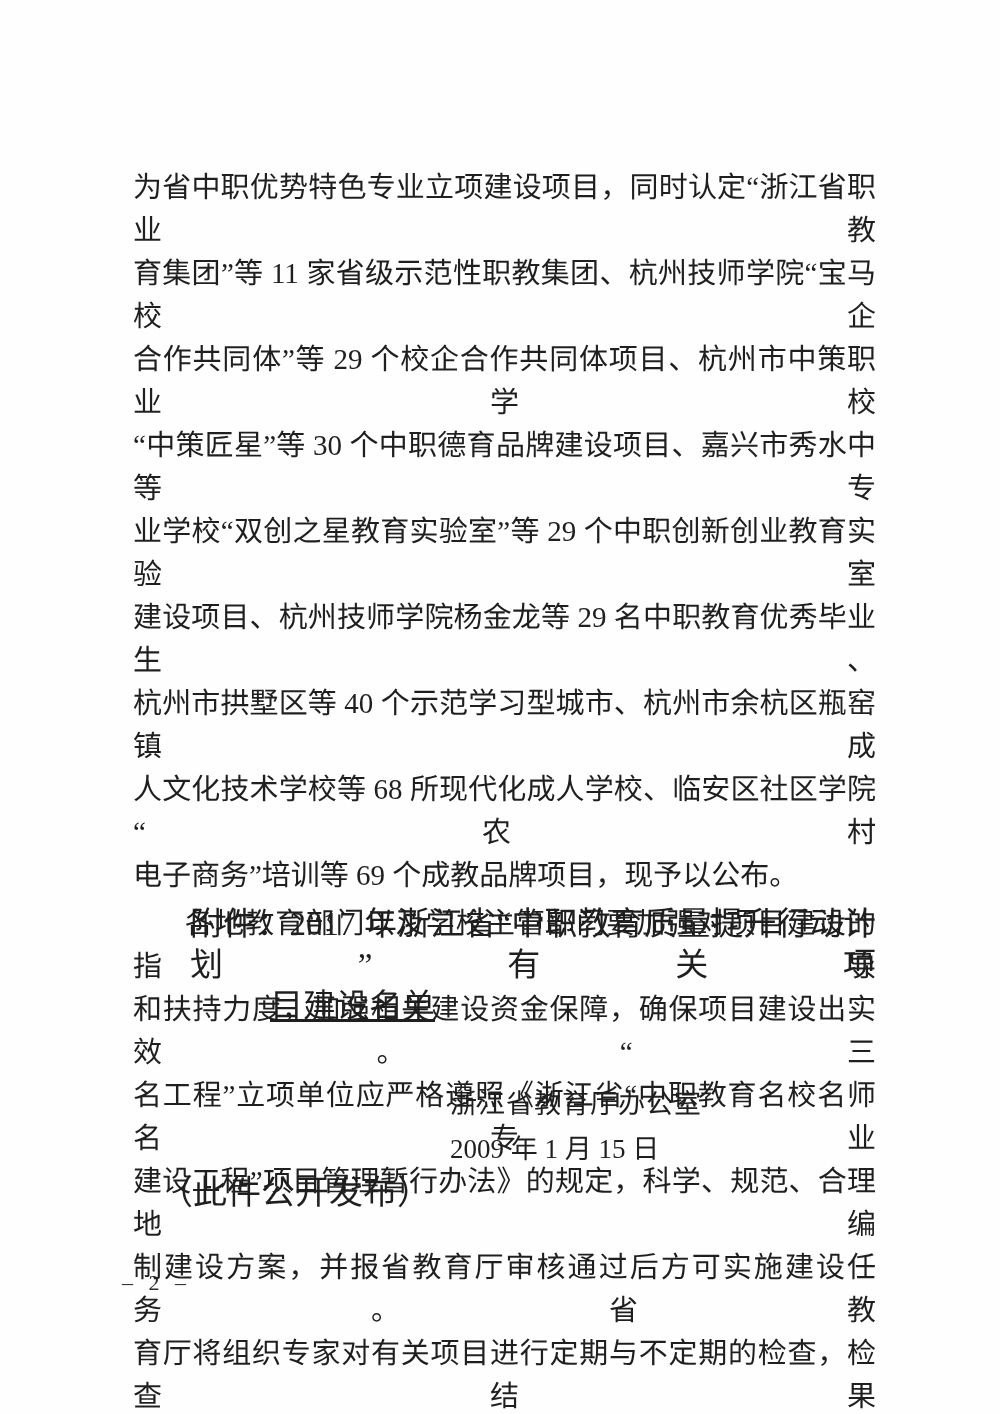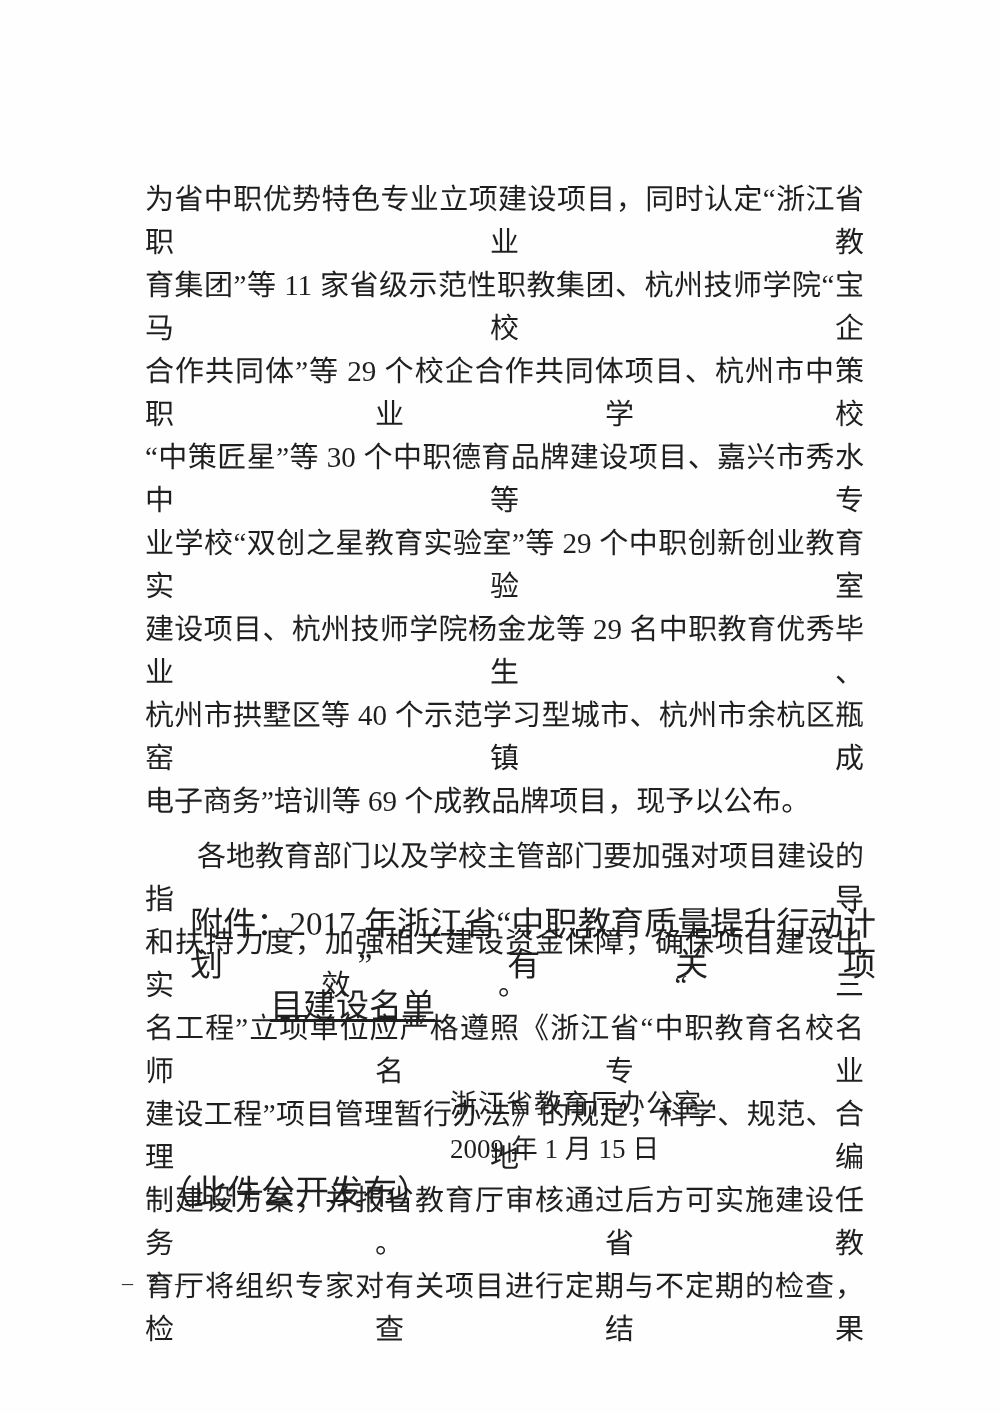--- a/index.html
+++ b/index.html
@@ -18,21 +18,21 @@
     color: #1f1f1f;
   }
   .body-text {
     position: absolute;
     left: 133px;
     width: 743px;
     top: 166px;
     font-size: 29px;
     line-height: 43px;
   }
-  .paragraph { margin: 12px; padding: 0; }
+  .paragraph { margin: 0; padding: 0; }
   .paragraph + .paragraph { margin-top: 5px; }
   .line {
     white-space: nowrap;
     text-align: justify;
   }
   .line.stretch {
     white-space: normal;
     text-align-last: justify;
     -moz-text-align-last: justify;
   }
@@ -84,20 +84,21 @@
 
   <div class="body-text">
     <div class="paragraph">
         <div class="line stretch">为省中职优势特色专业立项建设项目，同时认定“浙江省职业教</div>
         <div class="line stretch">育集团”等 11 家省级示范性职教集团、杭州技师学院“宝马校企</div>
         <div class="line stretch">合作共同体”等 29 个校企合作共同体项目、杭州市中策职业学校</div>
         <div class="line stretch">“中策匠星”等 30 个中职德育品牌建设项目、嘉兴市秀水中等专</div>
         <div class="line stretch">业学校“双创之星教育实验室”等 29 个中职创新创业教育实验室</div>
         <div class="line stretch">建设项目、杭州技师学院杨金龙等 29 名中职教育优秀毕业生、</div>
         <div class="line stretch">杭州市拱墅区等 40 个示范学习型城市、杭州市余杭区瓶窑镇成</div>
+        <div class="line stretch">人文化技术学校等 68 所现代化成人学校、临安区社区学院“农村</div>
         <div class="line">电子商务”培训等 69 个成教品牌项目，现予以公布。</div>
       </div>
     <div class="paragraph">
         <div class="line stretch indent">各地教育部门以及学校主管部门要加强对项目建设的指导</div>
         <div class="line stretch">和扶持力度，加强相关建设资金保障，确保项目建设出实效。“三</div>
         <div class="line stretch">名工程”立项单位应严格遵照《浙江省“中职教育名校名师名专业</div>
         <div class="line stretch">建设工程”项目管理暂行办法》的规定，科学、规范、合理地编</div>
         <div class="line stretch">制建设方案，并报省教育厅审核通过后方可实施建设任务。省教</div>
         <div class="line stretch">育厅将组织专家对有关项目进行定期与不定期的检查，检查结果</div>
       </div>

